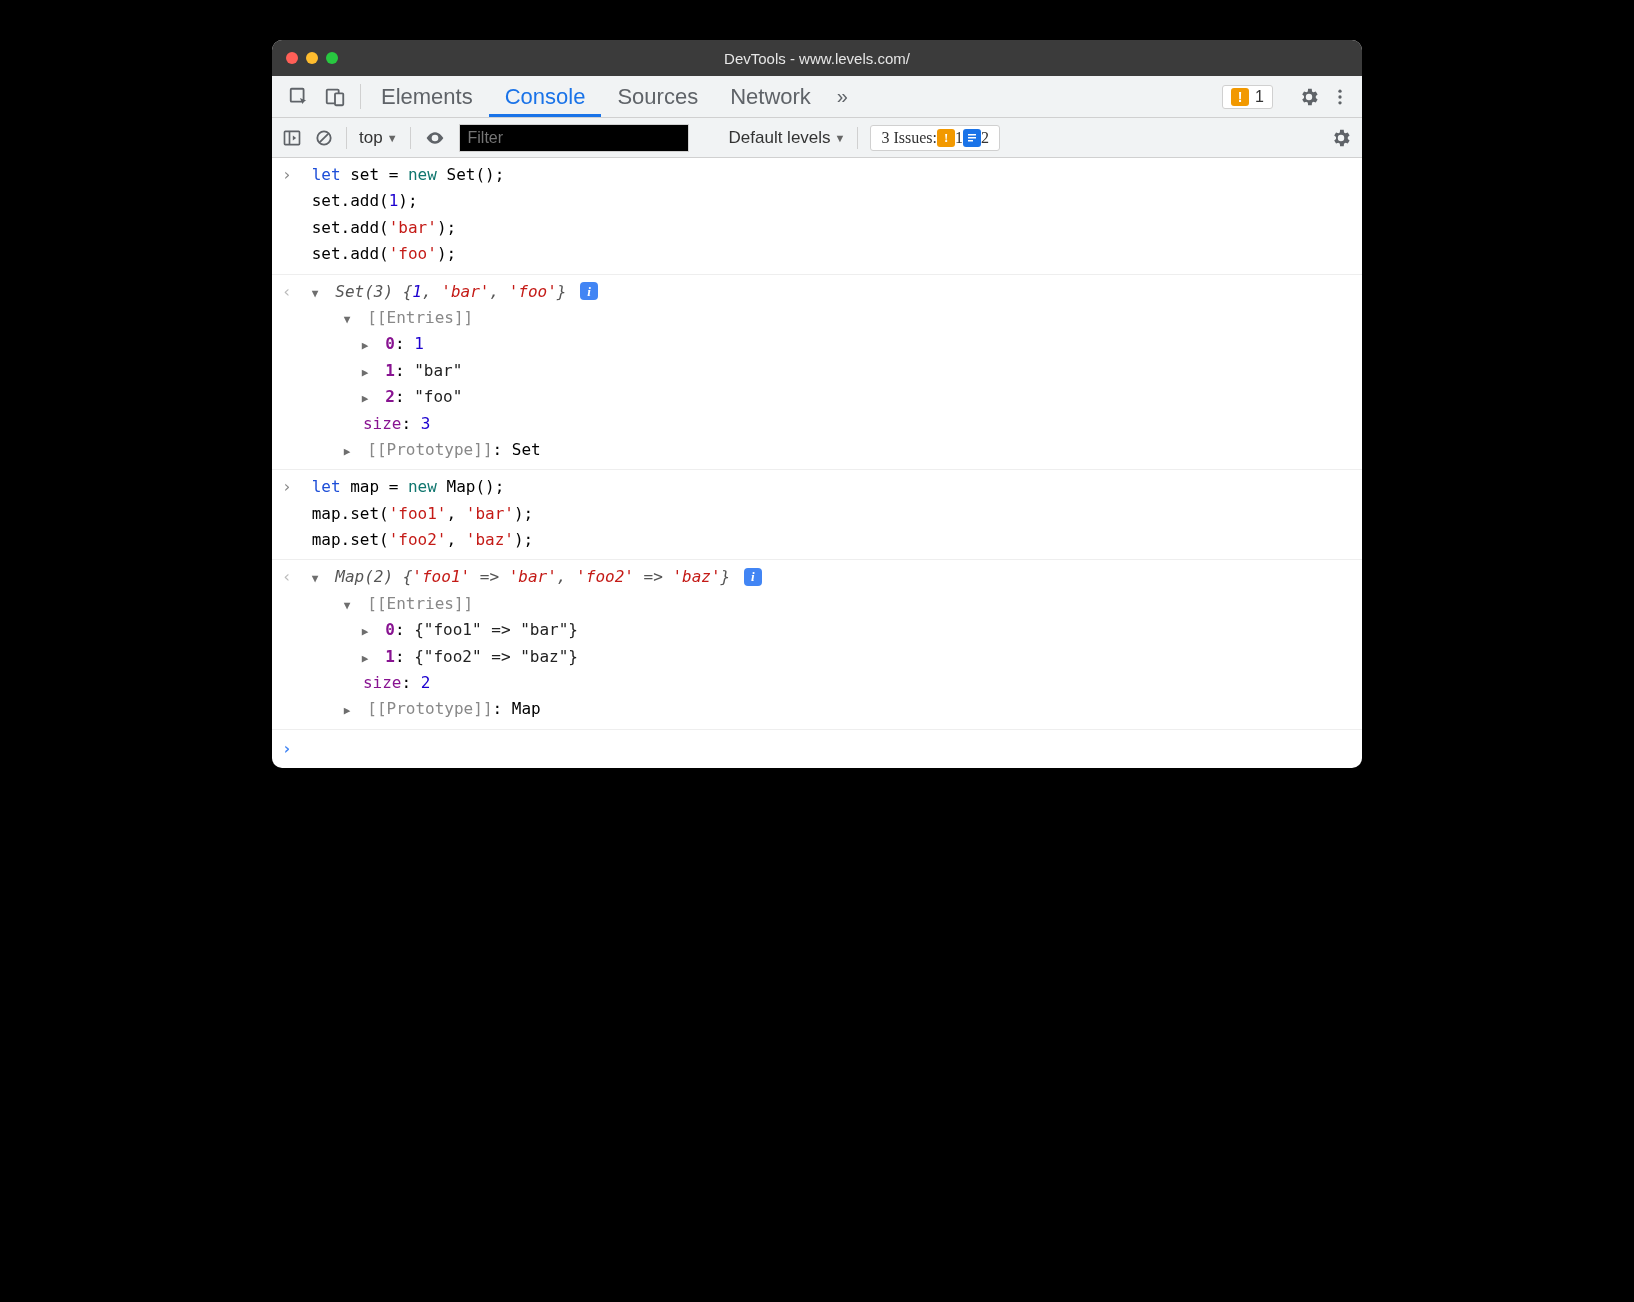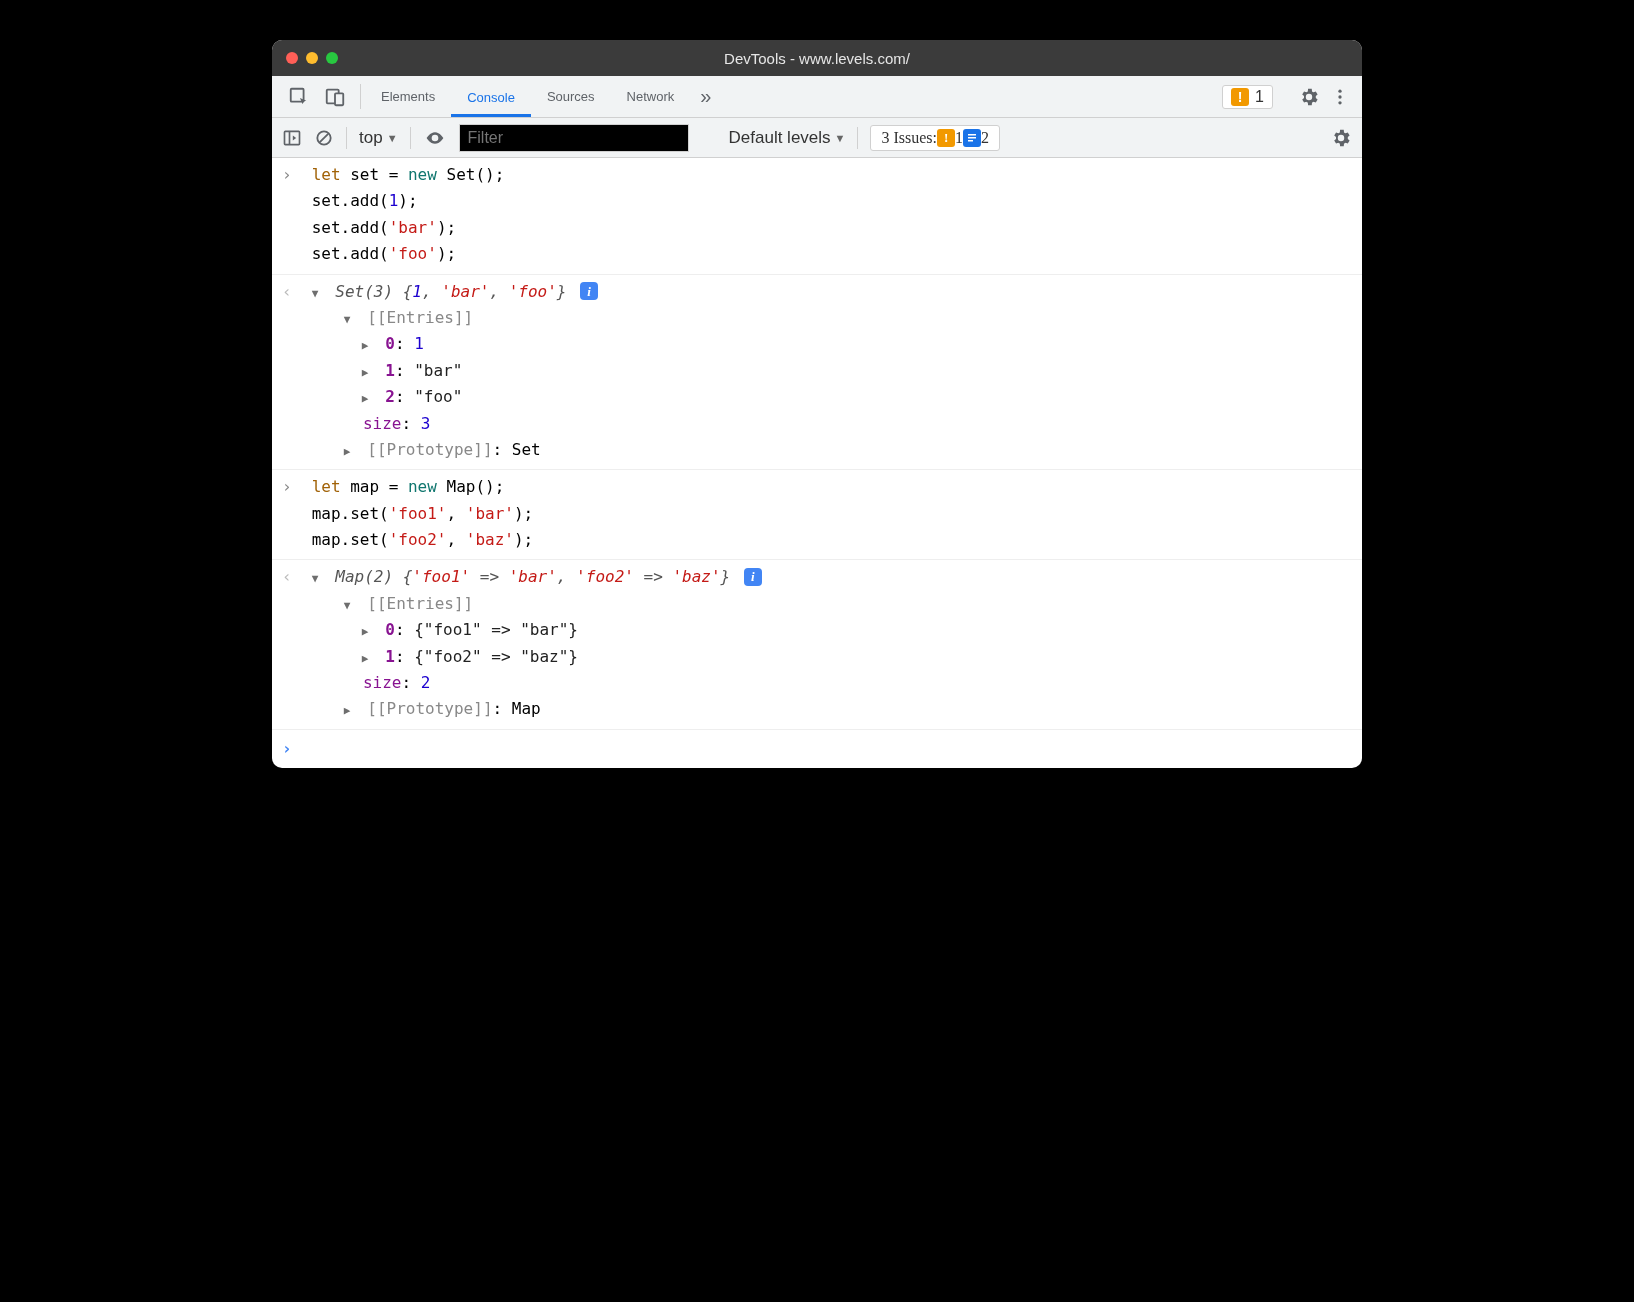--- a/index.html
+++ b/index.html
@@ -41,21 +41,21 @@
     background: #f1f3f4;
     border-bottom: 1px solid #d0d0d0;
     display: flex;
     align-items: stretch;
     padding: 0 6px;
   }
   .tabbar-left { display: flex; align-items: center; gap: 14px; padding: 0 10px; }
   .tabbar-divider { width: 1px; background: #d0d0d0; margin: 8px 4px; }
   .tab {
     display: flex; align-items: center; padding: 4px 16px;
-    color: #5f6368; font-size: 13px; cursor: pointer;
+    color: #5f6368; font-size: 22px; cursor: pointer;
   }
   .tab.active { color: #1a73e8; border-bottom: 3px solid #1a73e8; padding-bottom: 0; }
   .tab.more { padding: 0 10px; font-size: 20px; }
   .tabbar-right { margin-left: auto; display: flex; align-items: center; gap: 10px; padding-right: 6px; }
   .warn-badge {
     display: flex; align-items: center; gap: 6px;
     border: 1px solid #d0d0d0; border-radius: 3px;
     padding: 2px 8px; font-size: 16px; color: #333; background: #fff;
   }
   .warn-square {
@@ -97,21 +97,21 @@
   }
   .entry { border-bottom: 1px solid #eee; padding: 4px 10px 6px 10px; }
   .entry.output { background: #fff; }
   .gutter {
     display: inline-block; width: 20px; color: #888; vertical-align: top;
     user-select: none;
   }
   .gutter.input { color: #888; }
   .gutter.output { color: #bbb; }
   .code-block { display: inline-block; vertical-align: top; }
-  .kw { color: #a16207; }
+  .kw { color: #1d4ed8; }
   .kw2 { color: #0f766e; }
   .num { color: #1c00cf; }
   .str { color: #c41a16; }
   .obj-summary { font-style: italic; color: #555; }
   .obj-summary .gray-i { }
   .disclose { color: #6e6e6e; cursor: pointer; user-select: none; display:inline-block; width: 14px; }
   .disclose.down::before { content: "▼"; font-size: 11px; }
   .disclose.right::before { content: "▶"; font-size: 11px; }
   .info-badge {
     display: inline-flex; width: 18px; height: 18px; background: #4285f4;

